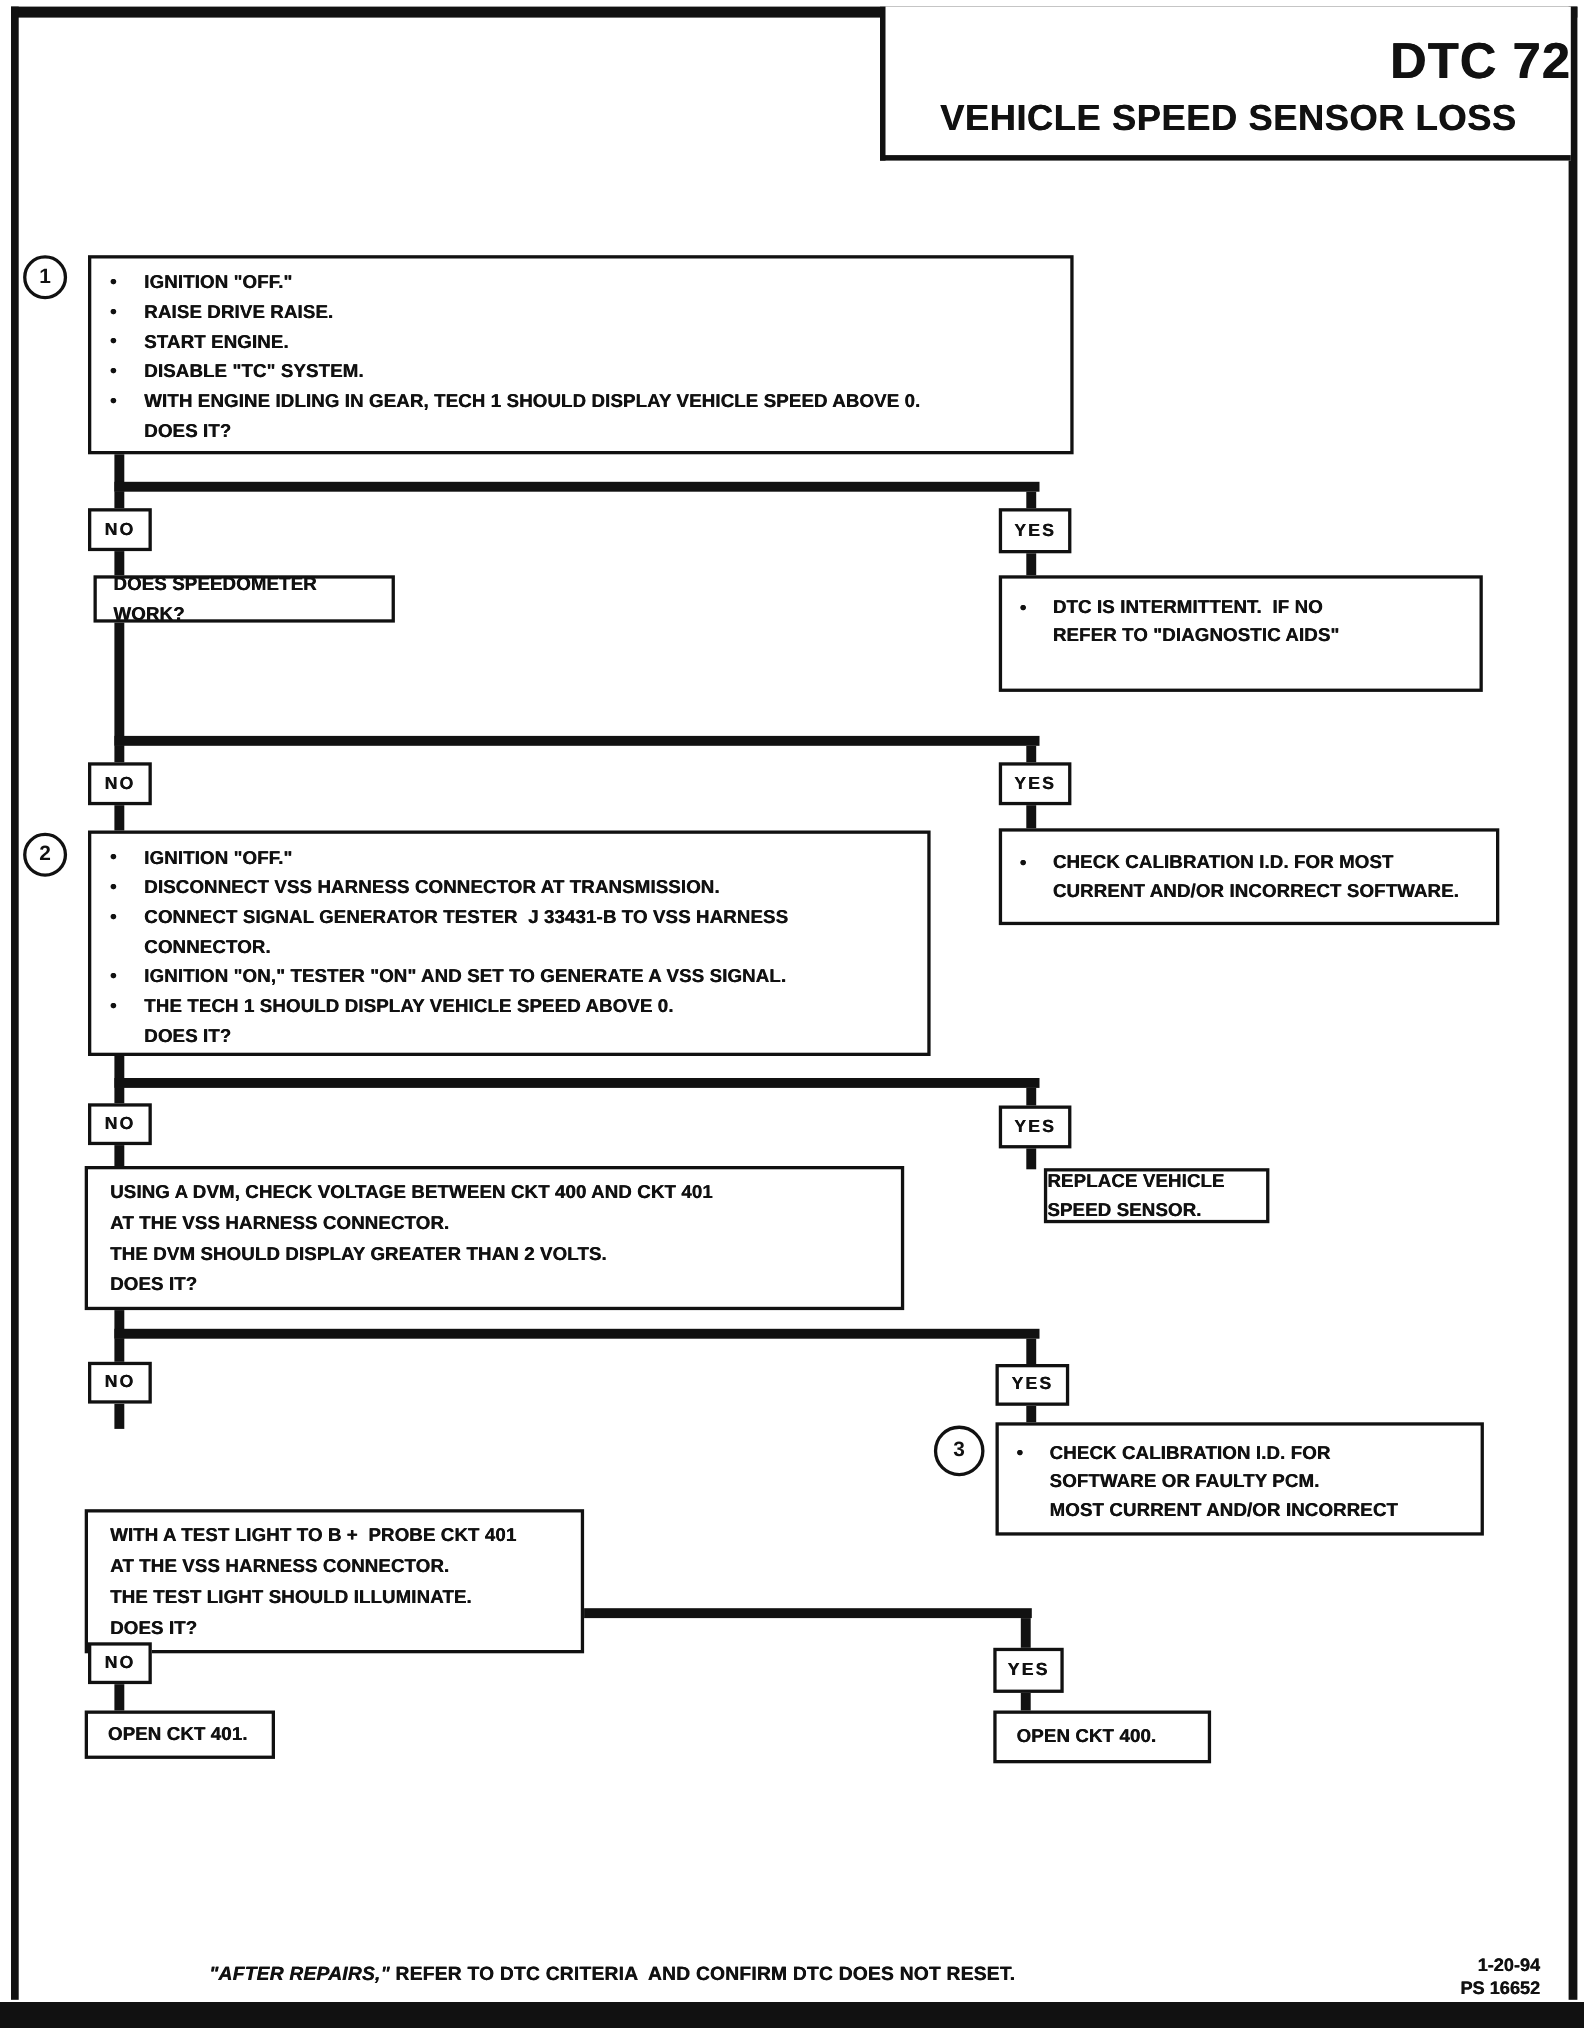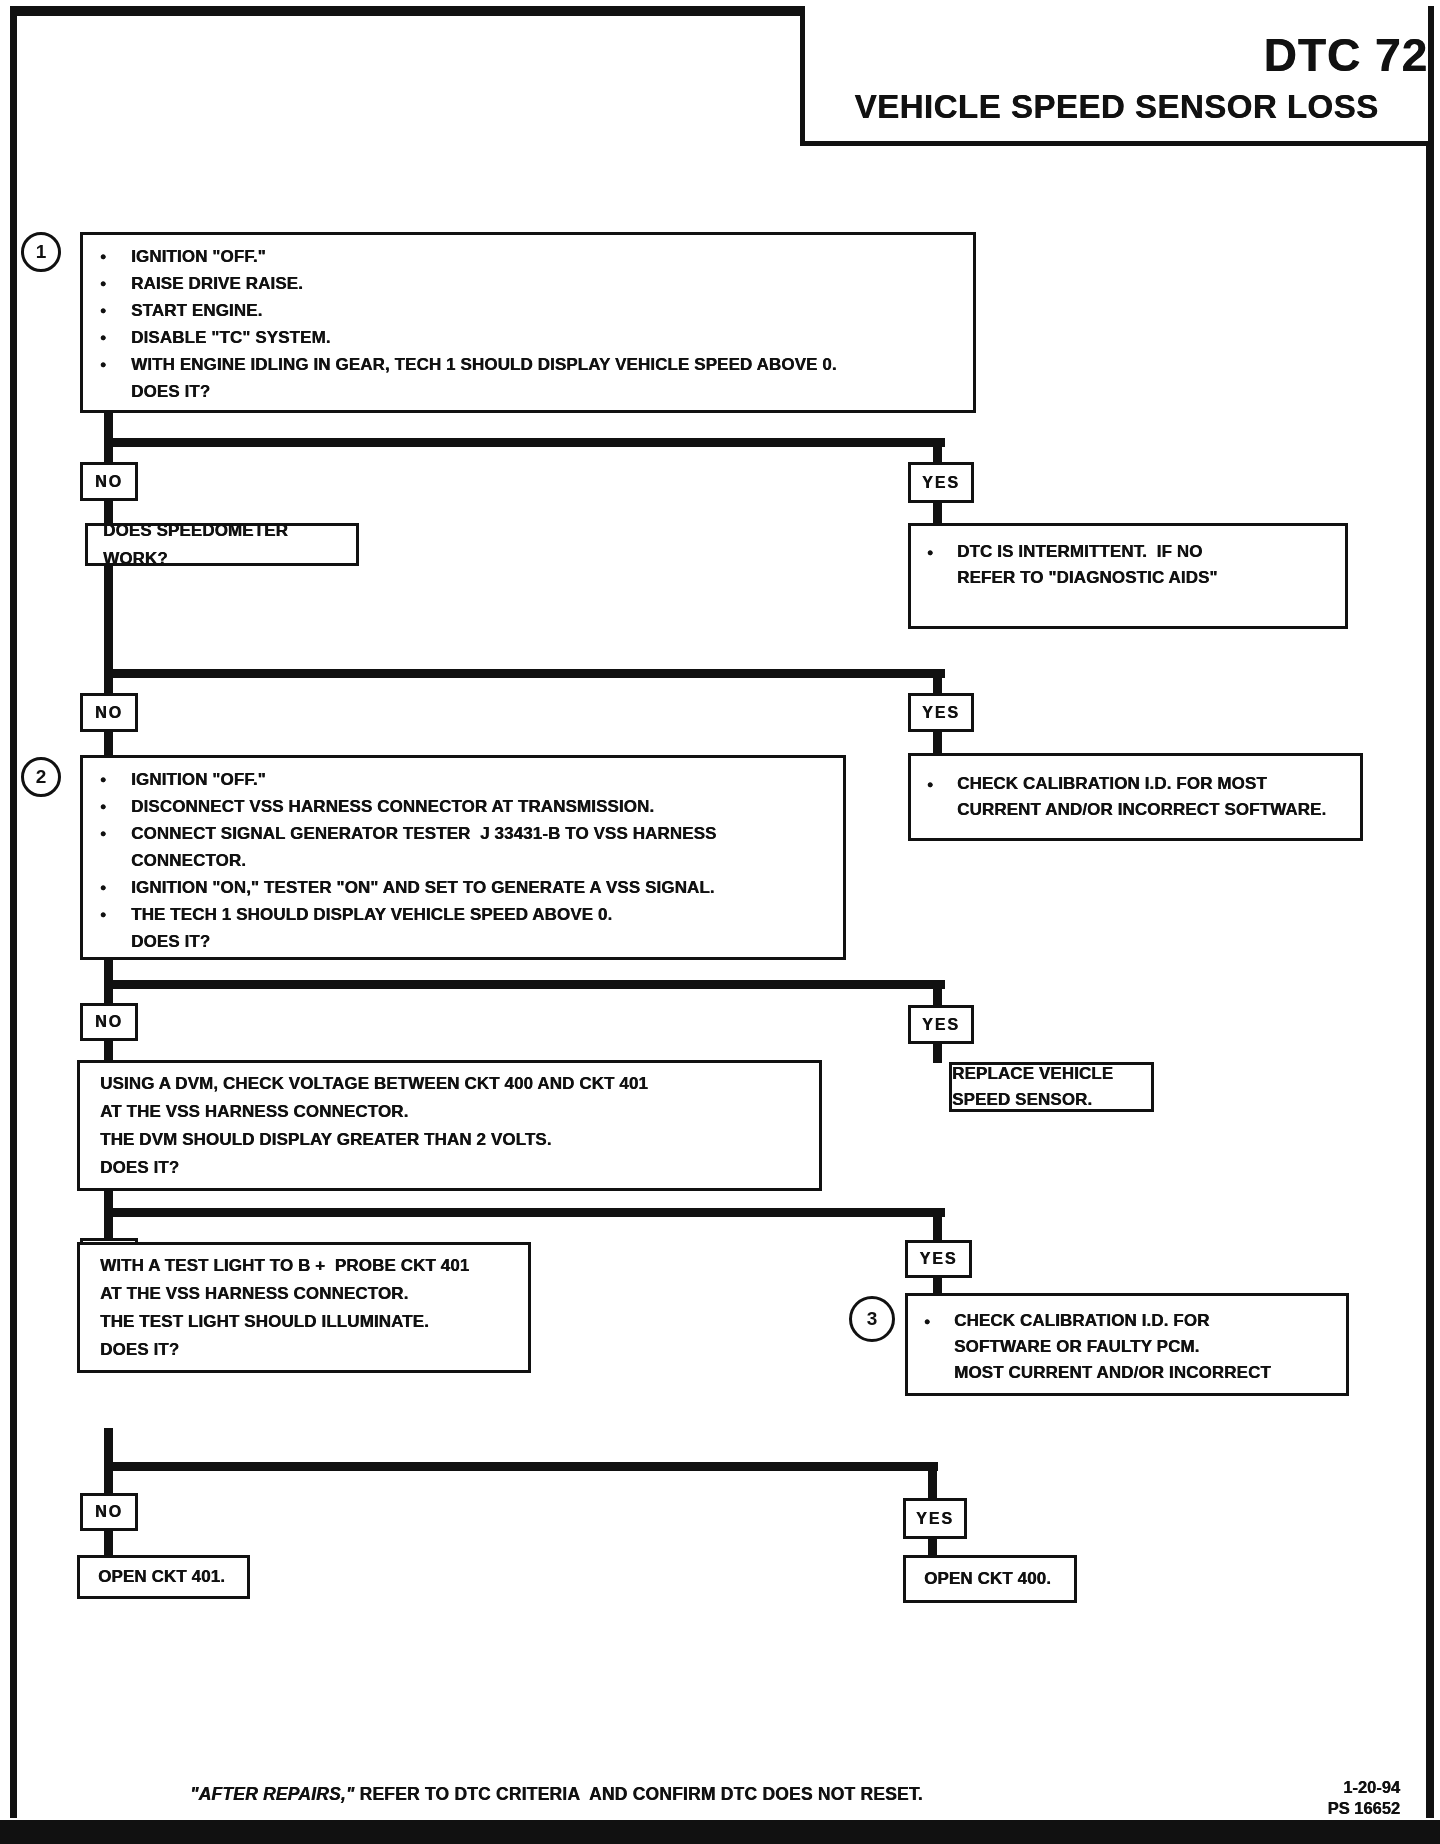--- a/index.html
+++ b/index.html
@@ -238,21 +238,21 @@
   </div>
 
   <div class="node plain" style="left:949px;top:1062px;width:205px;height:50px;">
     <span class="t" style="line-height:26px">REPLACE VEHICLE</span>
     <span class="t" style="line-height:26px">SPEED SENSOR.</span>
   </div>
 
   <div class="tag" style="left:80px;top:1238px;width:58px;height:38px">NO</div>
   <div class="tag" style="left:905px;top:1240px;width:67px;height:38px">YES</div>
 
-  <div class="node plain" style="left:77px;top:1242px;width:454px;height:131px;padding-left:20px">
+  <div class="node plain" style="left:77px;top:1372px;width:454px;height:131px;padding-left:20px">
     <span class="t">WITH A TEST LIGHT TO B +  PROBE CKT 401</span>
     <span class="t">AT THE VSS HARNESS CONNECTOR.</span>
     <span class="t">THE TEST LIGHT SHOULD ILLUMINATE.</span>
     <span class="t">DOES IT?</span>
   </div>
 
   <div class="circle" style="left:849px;top:1296px;width:46px;height:46px">3</div>
 
   <div class="node tight" style="left:905px;top:1293px;width:444px;height:103px;padding-top:12px">
     <ul class="rows">
@@ -271,21 +271,21 @@
     </ul>
   </div>
 
   <div class="tag" style="left:80px;top:1493px;width:58px;height:38px">NO</div>
   <div class="tag" style="left:903px;top:1498px;width:64px;height:41px">YES</div>
 
   <div class="node plain" style="left:77px;top:1555px;width:173px;height:44px;padding-left:18px">
     <span class="t">OPEN CKT 401.</span>
   </div>
 
-  <div class="node plain" style="left:903px;top:1555px;width:174px;height:48px;padding-left:18px">
+  <div class="node plain" style="left:903px;top:1555px;width:198px;height:48px;padding-left:18px">
     <span class="t">OPEN CKT 400.</span>
   </div>
 
   <div class="footer-note"><span class="it">"AFTER REPAIRS,"</span><span class="t" style="white-space:pre-wrap"> REFER TO DTC CRITERIA  AND CONFIRM DTC DOES NOT RESET.</span></div>
 
   <div class="doc-id">
     <div>1-20-94</div>
     <div>PS 16652</div>
   </div>
 

